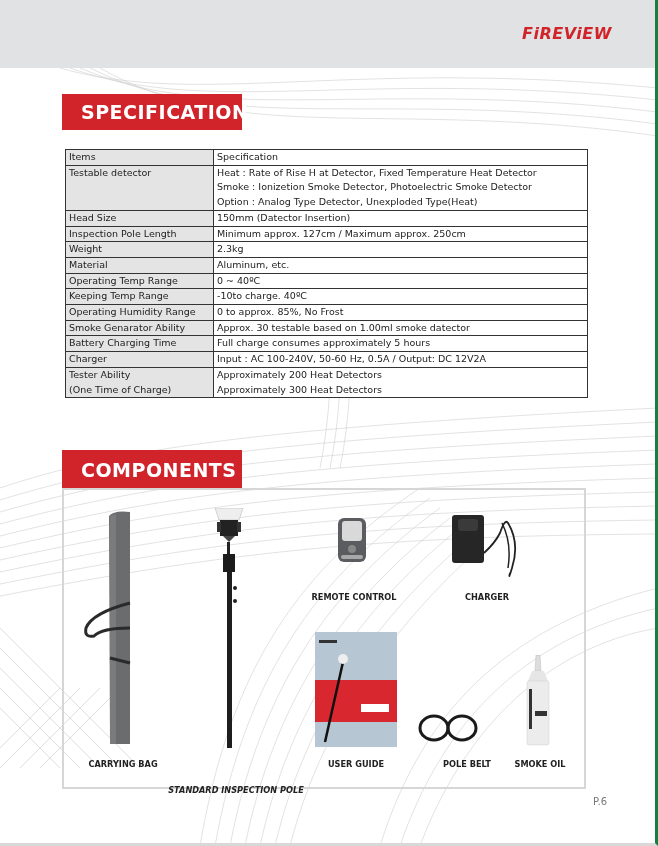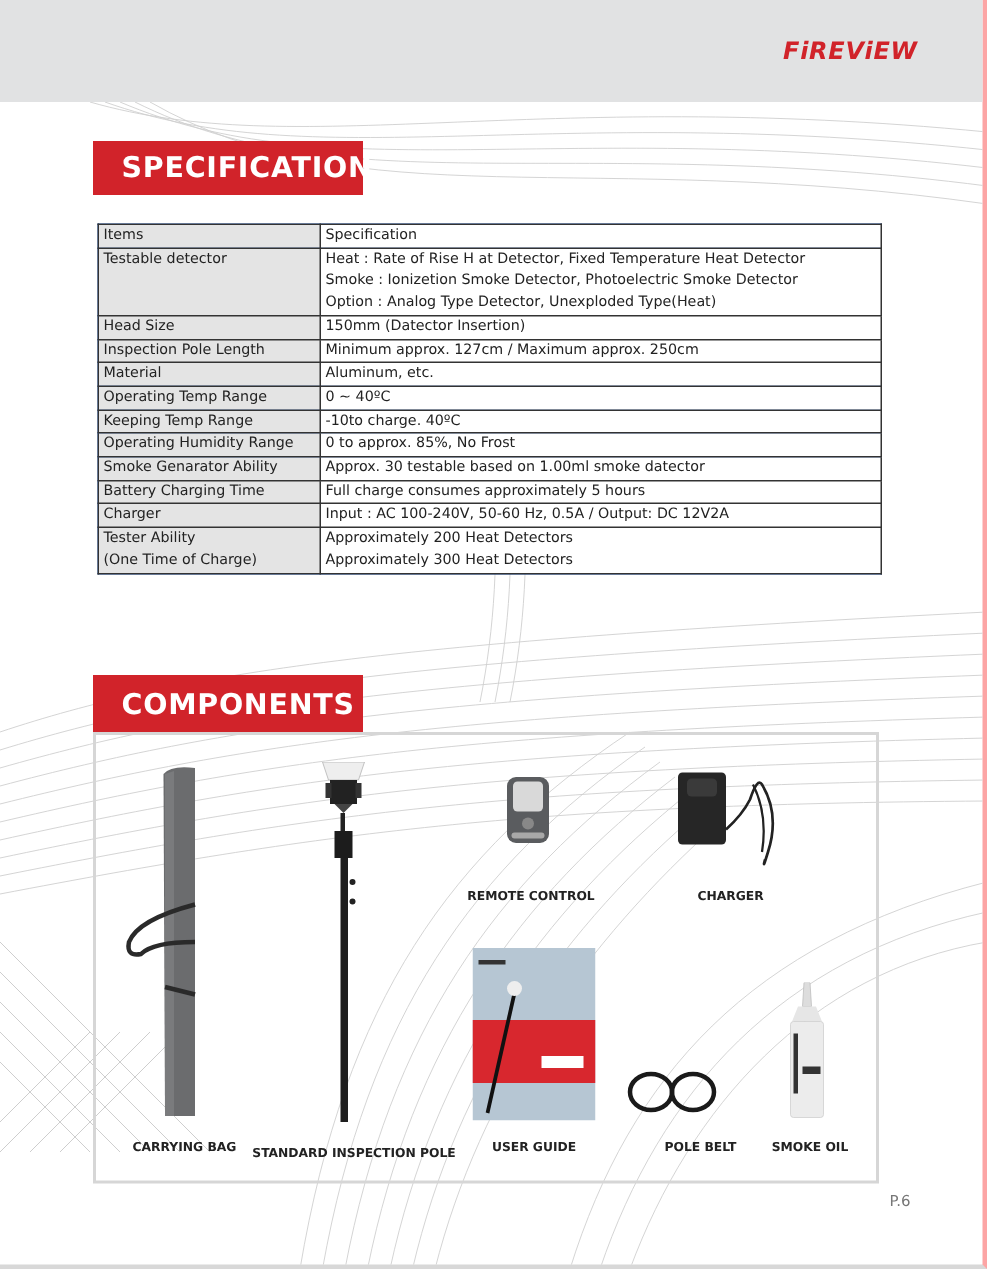--- a/index.html
+++ b/index.html
@@ -1,18 +1,18 @@
 <!DOCTYPE html>
 <html><head>
 <meta charset="utf-8">
 <style>
   * { box-sizing: border-box; margin: 0; padding: 0; }
   html, body { width: 658px; height: 846px; overflow: hidden; background: #fff; }
   body { font-family: "DejaVu Sans", sans-serif; position: relative; }
-  .page { position: absolute; left: 0; top: 0; width: 658px; height: 846px; background: #fff; overflow: hidden; border-right: 3px solid #fca5a5; border-bottom: 3px solid #d8d8d8; }
+  .page { position: absolute; left: 0; top: 0; width: 658px; height: 846px; background: #fff; overflow: hidden; border-right: 3px solid #15803d; border-bottom: 3px solid #d8d8d8; }
   .header-band { position: absolute; left: 0; top: 0; width: 658px; height: 68px; background: #e1e2e3; }
   .logo { position: absolute; left: 522px; top: 24px; font-family: "DejaVu Sans", sans-serif; font-weight: bold; font-style: italic; font-size: 16px; letter-spacing: 0.5px; color: #d1232a; }
   .swirl { position: absolute; left: 0; top: 68px; width: 658px; height: 778px; pointer-events: none; }
   .section-tag { position: absolute; background: #d1232a; color: #fff; font-family: "DejaVu Sans", sans-serif; font-weight: bold; font-size: 19px; letter-spacing: 0.5px; display: flex; align-items: center; padding-left: 19px; }
   .tag-spec { left: 62px; top: 94px; width: 180px; height: 36px; }
   .tag-comp { left: 62px; top: 450px; width: 180px; height: 40px; }
   table.spec { position: absolute; left: 65px; top: 149px; width: 523px; border-collapse: collapse; font-family: "DejaVu Sans", sans-serif; font-size: 9.5px; color: #222; background: #3b82f6; }
   table.spec td { border: 1px solid #333; padding: 0 3px; height: 14.7px; line-height: 14.7px; vertical-align: top; white-space: nowrap; }
   table.spec td.k { width: 148px; background: #e4e4e4; }
   table.spec td.v { background: #fff; }
@@ -91,20 +91,24 @@
     </tr>
     <tr>
           <td class="k">Head Size</td>
           <td class="v">150mm (Datector Insertion)</td>
         </tr>
     <tr>
           <td class="k">Inspection Pole Length</td>
           <td class="v">Minimum approx. 127cm / Maximum approx. 250cm</td>
         </tr>
     <tr>
+          <td class="k">Weight</td>
+          <td class="v">2.3kg</td>
+        </tr>
+    <tr>
           <td class="k">Material</td>
           <td class="v">Aluminum, etc.</td>
         </tr>
     <tr>
           <td class="k">Operating Temp Range</td>
           <td class="v">0 ~ 40ºC</td>
         </tr>
     <tr>
           <td class="k">Keeping Temp Range</td>
           <td class="v">-10to charge. 40ºC</td>
@@ -192,21 +196,21 @@
 
   <svg class="item" style="left:524px;top:655px;" width="28" height="92" viewBox="0 0 28 92">
     <path d="M12 0 L16 0 L17 16 L11 16 Z" fill="#ddd" stroke="#bbb" stroke-width="0.5"></path>
     <path d="M8 16 L20 16 L24 26 L4 26 Z" fill="#e6e6e6"></path>
     <rect x="3" y="26" width="22" height="64" rx="2" fill="#ececec" stroke="#ccc" stroke-width="0.5"></rect>
     <rect x="5" y="34" width="3" height="40" fill="#333"></rect>
     <rect x="11" y="56" width="12" height="5" fill="#333"></rect>
   </svg>
 
   <div class="comp-label" style="left:123px;top:759px;">CARRYING BAG</div>
-  <div class="comp-label" style="left:236px;top:763px;">STANDARD INSPECTION POLE</div>
+  <div class="comp-label" style="left:236px;top:785px;font-style:italic;">STANDARD INSPECTION POLE</div>
   <div class="comp-label" style="left:354px;top:592px;">REMOTE CONTROL</div>
   <div class="comp-label" style="left:487px;top:592px;">CHARGER</div>
   <div class="comp-label" style="left:356px;top:759px;">USER GUIDE</div>
   <div class="comp-label" style="left:451px;top:759px;padding-left:32px;">POLE BELT</div>
   <div class="comp-label" style="left:540px;top:759px;">SMOKE OIL</div>
 
   <div class="page-num">P.6</div>
 </div>
 
 </body></html>

